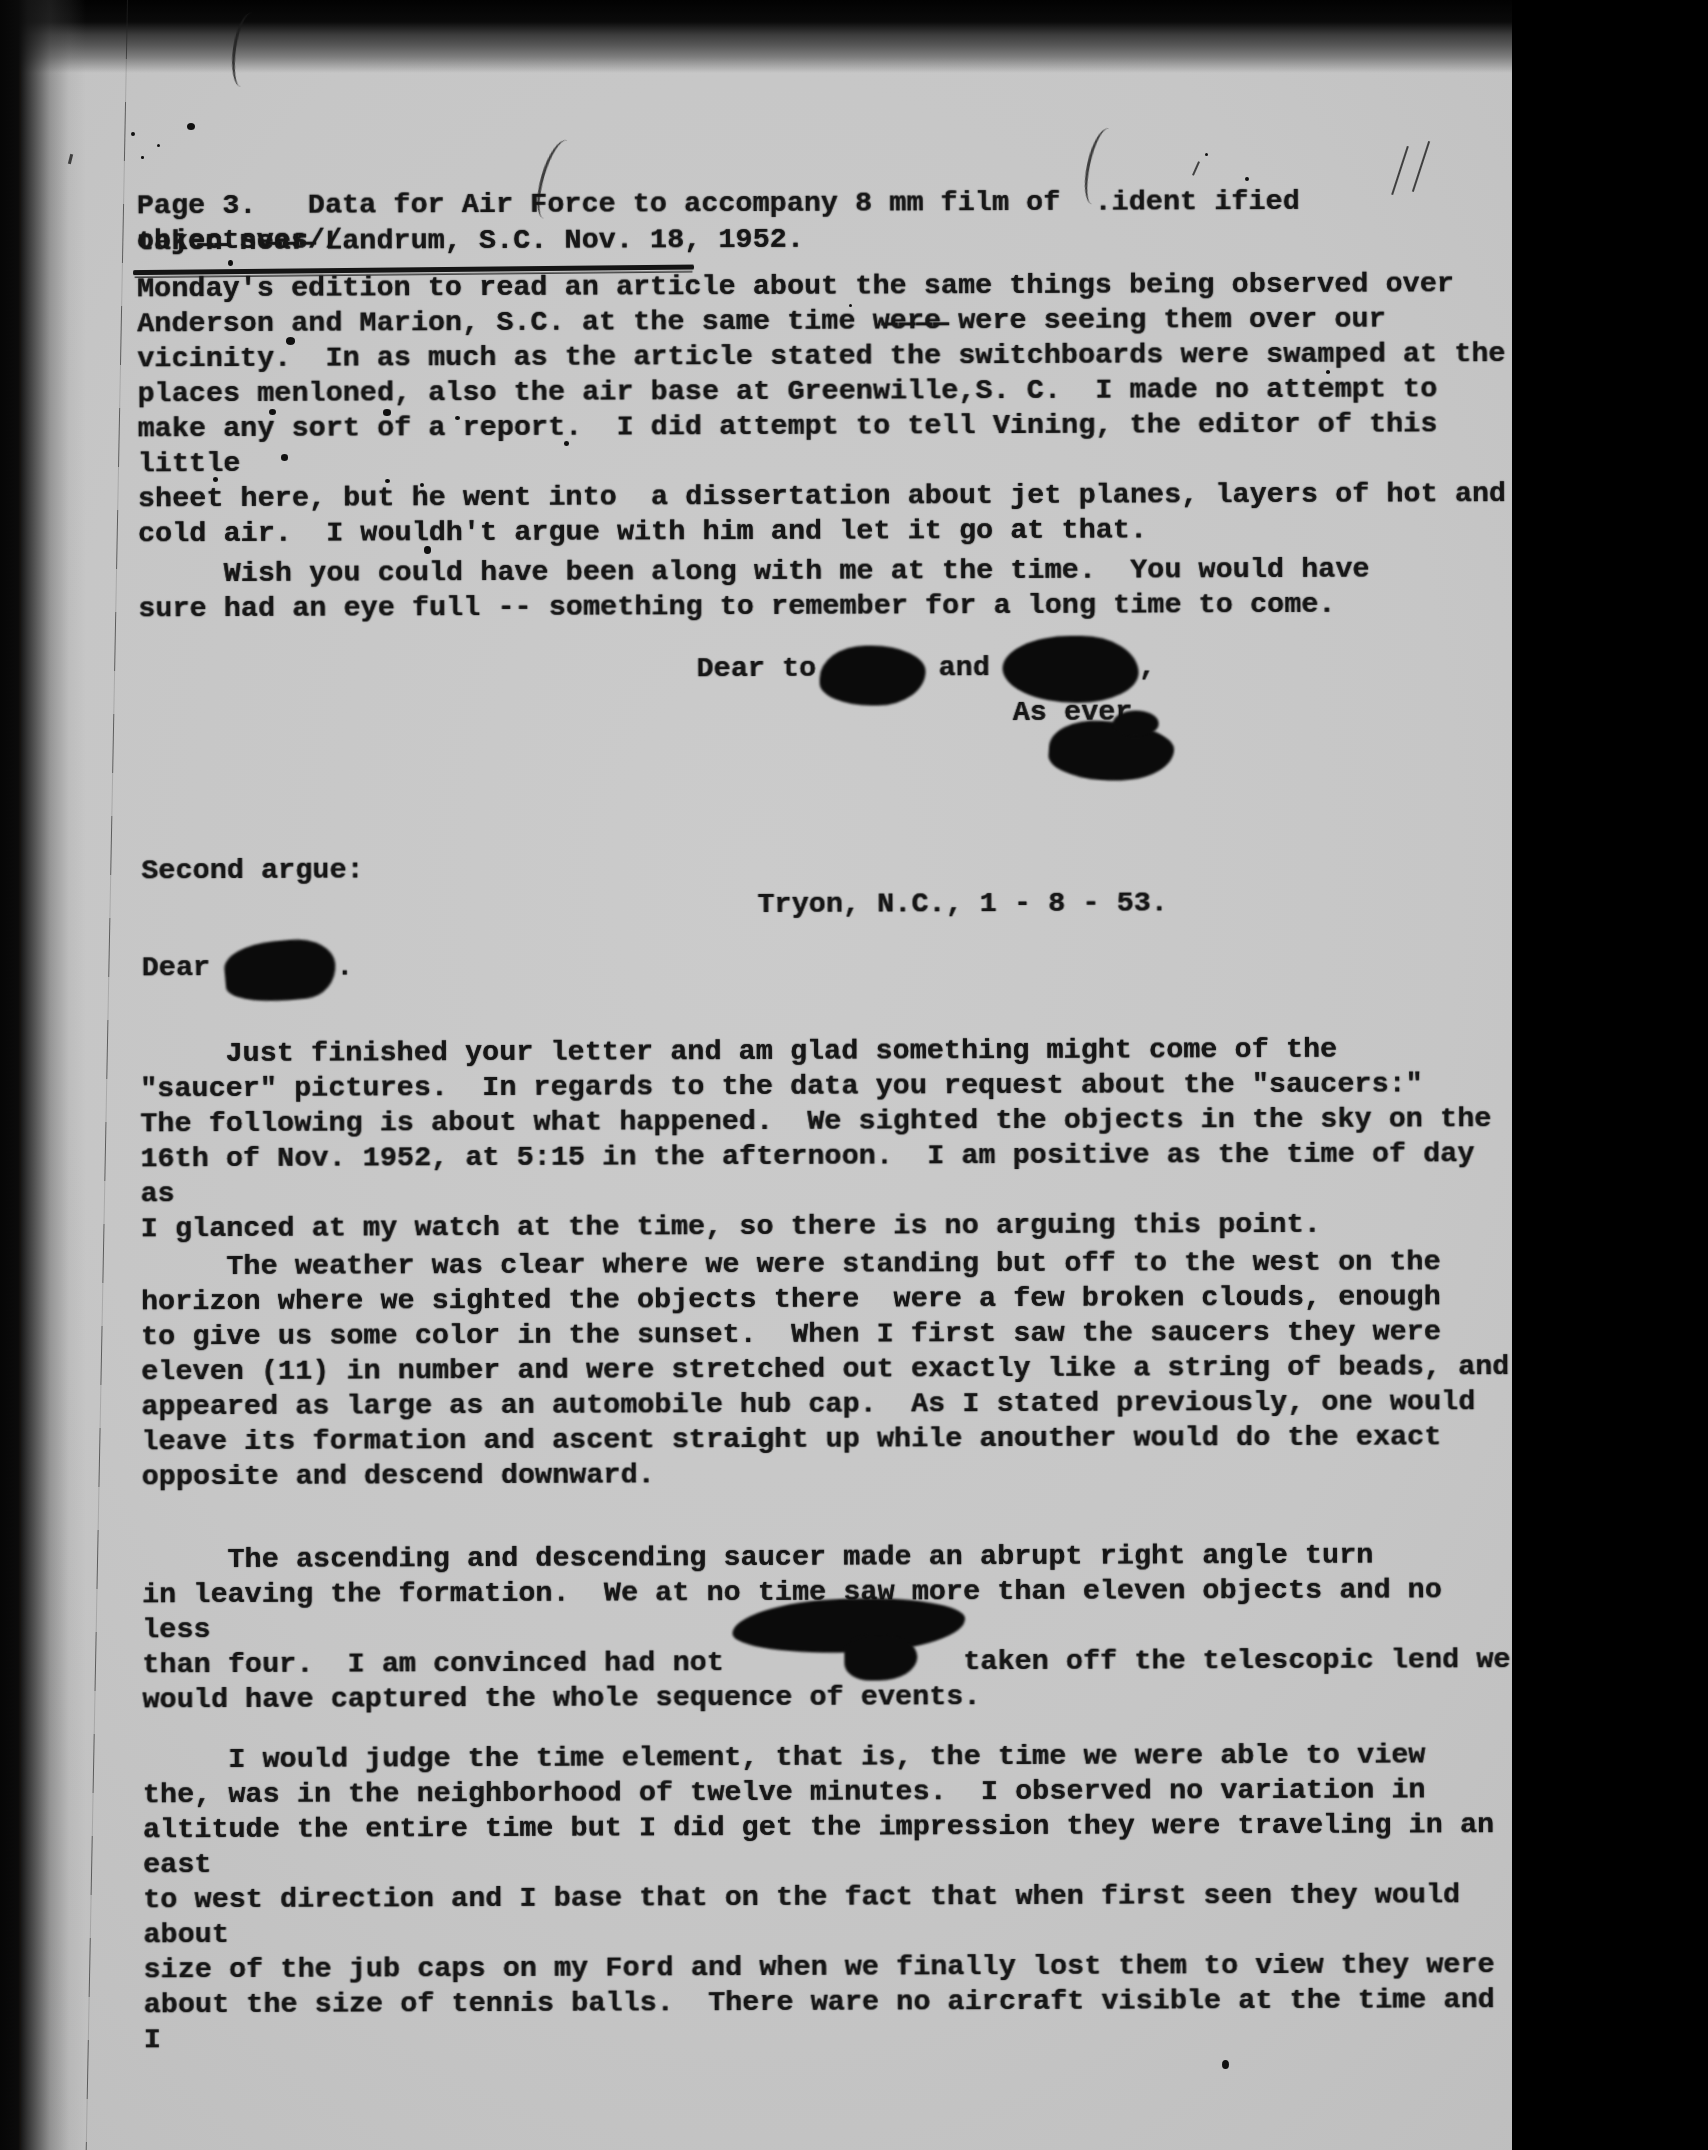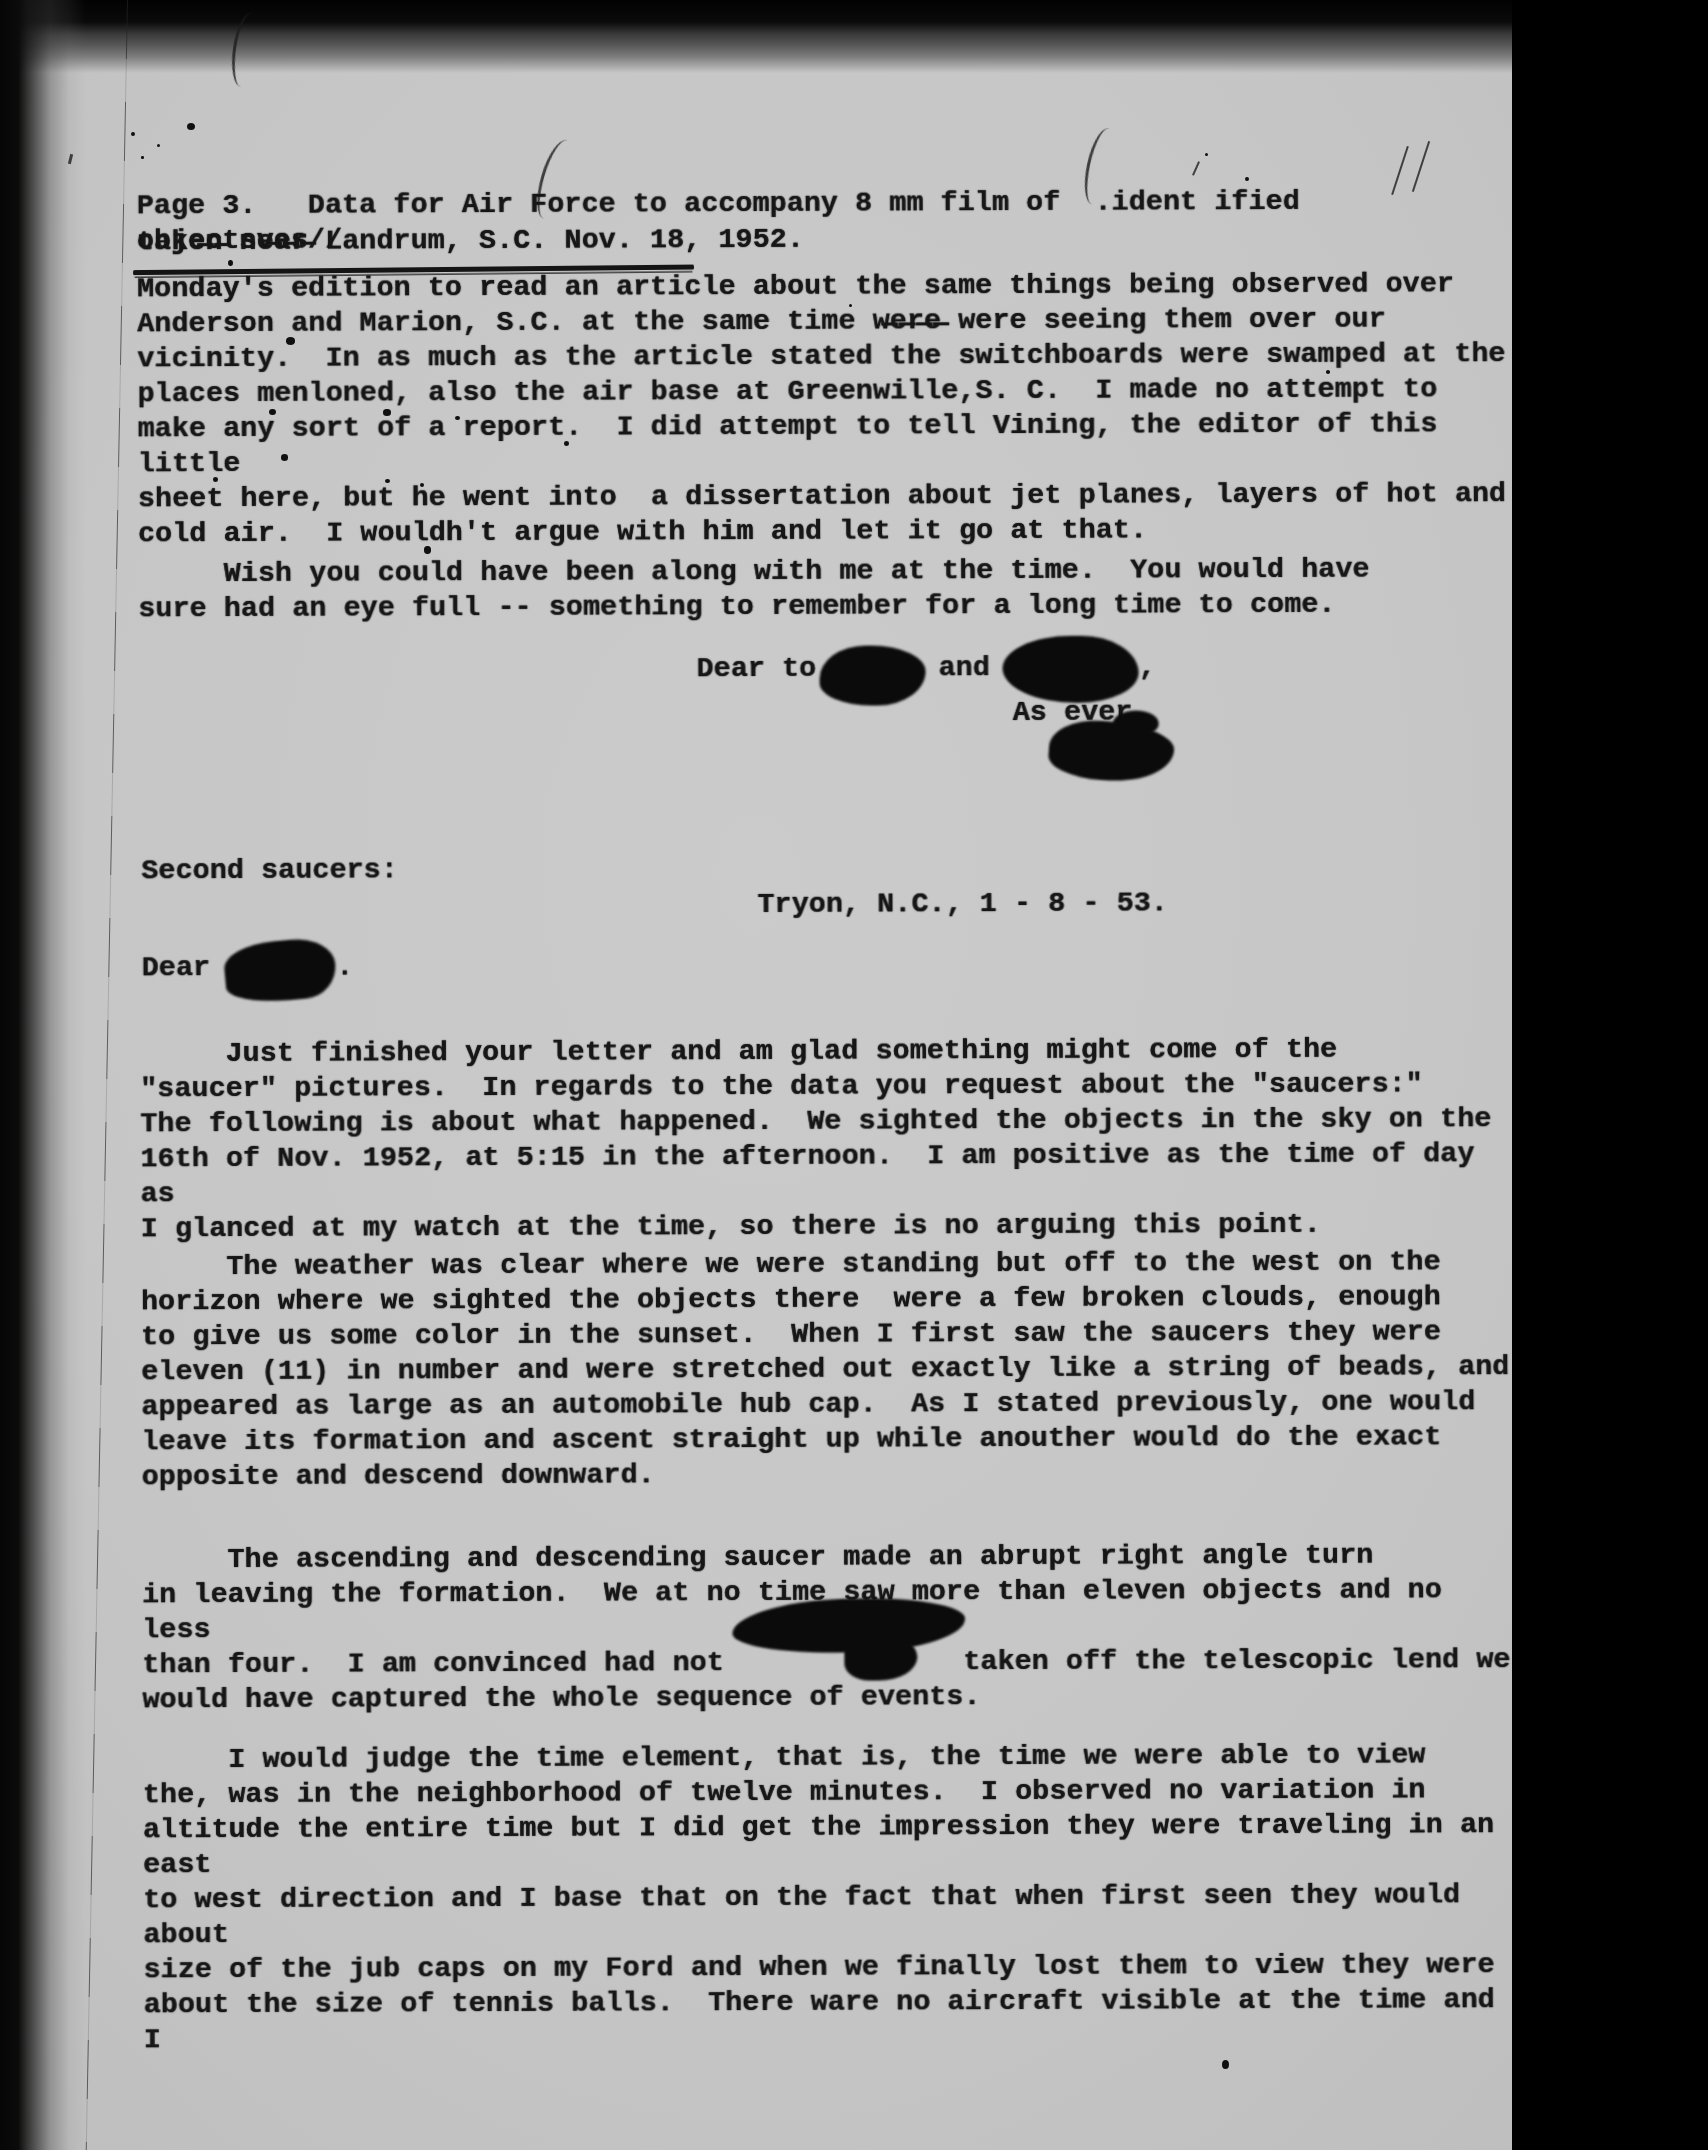--- a/index.html
+++ b/index.html
@@ -106,21 +106,21 @@
       <span style="margin-left:13px;">and</span>
       <span class="redaction" style="display:inline-block;width:136px;height:67px;margin:-14px 0 0 13px;border-radius:52% 44% 46% 56% / 50% 58% 46% 54%;"></span>
       <span>,</span>
     </div>
 
     <div class="tw" style="top:696px;left:1010px;">As ever,</div>
 
     <div class="redaction abs" style="left:1046px;top:723px;width:125px;height:59px;border-radius:42% 58% 54% 46% / 52% 44% 62% 38%;transform:rotate(4deg);"></div>
     <div class="redaction abs" style="left:1110px;top:712px;width:46px;height:26px;border-radius:50%;"></div>
 
-    <div class="tw" style="top:851px;left:138px;">Second saucers:</div>
+    <div class="tw" style="top:851px;left:138px;">Second argue:</div>
 
     <div class="tw" style="top:887px;left:754px;">Tryon, N.C., 1 - 8 - 53.</div>
 
     <div class="tw flexline" style="top:948px;left:138px;">
       <span>Dear</span>
       <span class="redaction" style="display:inline-block;width:111px;height:60px;margin:-8.6px 0 0 15px;border-radius:55% 45% 34% 66% / 46% 54% 64% 36%;transform:rotate(-5deg);"></span>
       <span>.</span>
     </div>
 
     <div class="tw" style="top:1034px;">     Just finished your letter and am glad something might come of the

